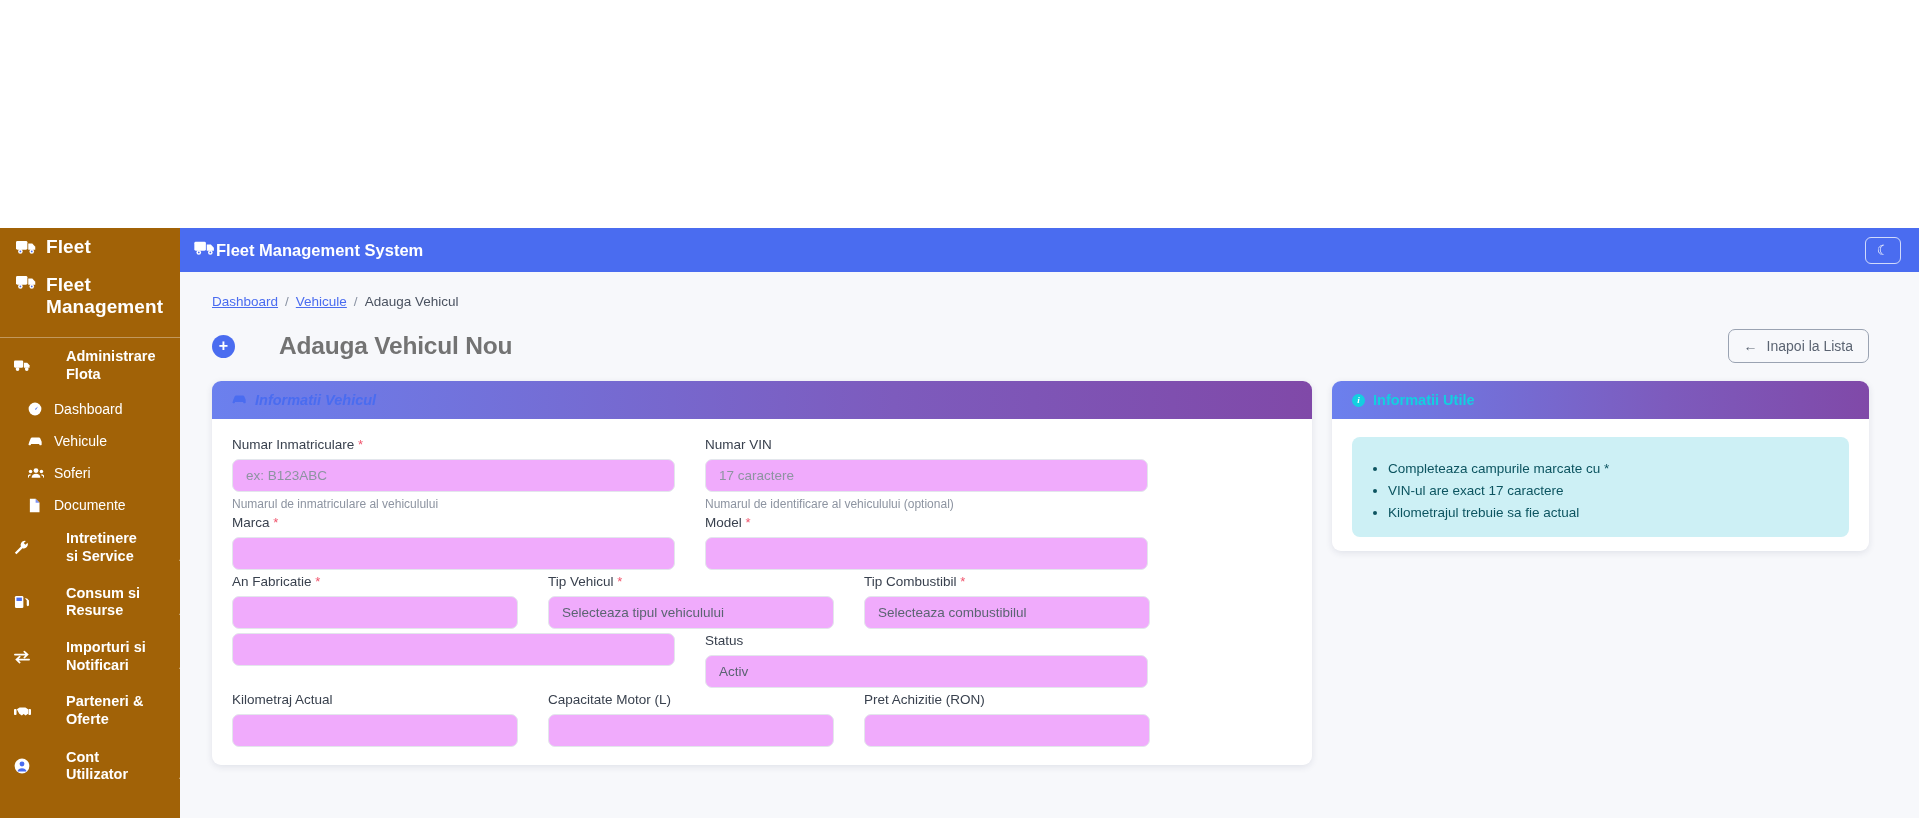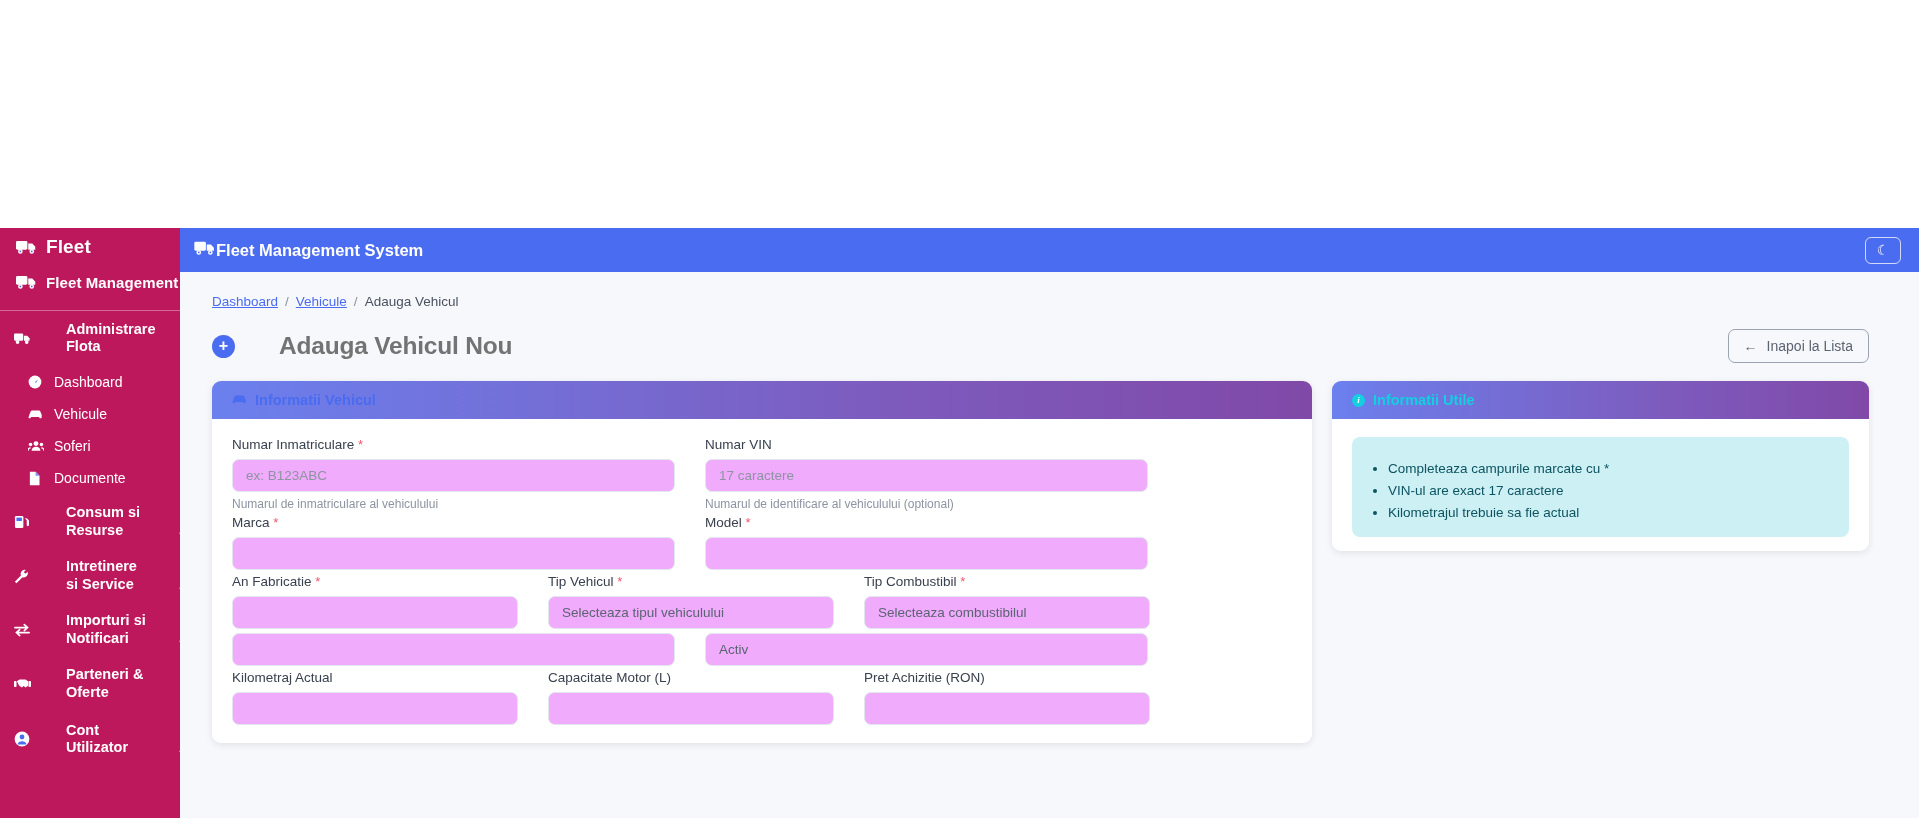--- a/index.html
+++ b/index.html
@@ -8,31 +8,31 @@
     overflow: hidden;
     background: #ffffff;
     font-family: "Liberation Sans", sans-serif;
   }
   #root { position: relative; width: 1919px; height: 818px; background:#ffffff; }
 
   
   #sidebar {
     position: absolute; left: 0; top: 228px;
     width: 204px; height: 590px;
-    background: #be185d;
+    background: #a16207;
     color: #ffffff;
     overflow: hidden;
   }
   .brand-row {
     display: flex; align-items: center; gap: 9px;
     padding: 8px 16px 6px 16px;
     font-size: 19px; font-weight: 700; letter-spacing: .1px;
   }
   .brand-row.two-line { align-items: flex-start; padding-top: 10px; line-height: 1.18; }
-  .brand-row.two-line .brand-text { font-size: 15px; }
+  .brand-row.two-line .brand-text { font-size: 19px; }
   .brand-ico svg { display:block; }
   .side-div { height: 1px; background: rgba(255,255,255,.35); margin: 12px 0 0 0; }
 
   .nav-group {
     display: flex; align-items: center;
     padding: 10px 12px 10px 14px;
     font-size: 14.5px; font-weight: 700;
     cursor: pointer; position: relative;
     line-height: 1.22;
     gap: 28px;
@@ -90,21 +90,21 @@
   .cols { display: flex; gap: 20px; margin-top: 18px; align-items: flex-start; }
   .col-left { width: 1100px; flex: 0 0 1100px; }
   .col-right { width: 537px; flex: 0 0 537px; }
 
   .card { background: #fff; border-radius: 9px; box-shadow: 0 2px 7px rgba(30,40,80,.10); overflow: hidden; }
   .card-head {
     height: 38px; display: flex; align-items: center; gap: 8px;
     padding: 0 20px; font-size: 14.5px; font-weight: 700;
     background: linear-gradient(90deg, #6b80ee 0%, #7d5bbd 62%, #8049a8 100%);
   }
-  .card-head.vehicul { color: #4a6cf0; }
+  .card-head.vehicul { color: #4a6cf0; font-style: italic; }
   .card-head.utile { color: #13cfe0; }
   .card-body { padding: 18px 20px 14px 20px; }
 
   .frow { display: flex; gap: 30px; }
   .f { margin-bottom: 4px; }
   .f-label { font-size: 13.5px; color: #39414e; margin-bottom: 7px; display:block; }
   .req { color: #f0556d; font-size: 13px; }
   .f-ctl {
     width: 100%; height: 33px; border: 1px solid #e3e6ec; border-radius: 7px;
     background: #f0abfc; padding: 0 13px; font-size: 13.5px; color: #2b3240;
@@ -220,43 +220,43 @@
     <div class="nav-sub">
       <span class="ns-ico">
         <svg width="13" height="15" viewBox="0 0 14 16" fill="#fff">
           <path d="M2 .8h6.2L12.4 5v10.2H2z"></path>
             <path d="M8.2.8 12.4 5H8.2z" fill="#7d92f4"></path>
         </svg>
       </span>
       <span>Documente</span>
     </div>
 
+    <div class="nav-group wrap">
+      <span class="ng-ico">
+        <svg width="15" height="15" viewBox="0 0 16 16" fill="#fff">
+          <path d="M11.4.8a4.4 4.4 0 0 0-4 6.2L.9 13.5l1.7 1.7 6.5-6.5a4.4 4.4 0 0 0 5.4-5.9l-2.3 2.3-1.8-1.8L12.7 1a4.4 4.4 0 0 0-1.3-.2z"></path>
+        </svg>
+      </span>
+      <span class="ng-label">Intretinere si Service</span>
+      <span class="chev">
+        <svg width="12" height="8" viewBox="0 0 12 8" fill="none" stroke="#fff" stroke-width="2">
+            <path d="M1 1.5 6 6.5 11 1.5"></path>
+          </svg>
+      </span>
+    </div>
+
     <div class="nav-group">
       <span class="ng-ico">
         <svg width="15" height="14" viewBox="0 0 16 15" fill="#fff">
           <rect x="1" y="1" width="9" height="13" rx="1.4"></rect>
           <rect x="2.6" y="2.8" width="5.8" height="3.6" fill="#4a6cf0"></rect>
           <path d="M11.4 3.4 13.6 5.6v5.2a1.2 1.2 0 0 0 2.4 0V6l-2-2.2z"></path>
         </svg>
       </span>
       <span class="ng-label">Consum si Resurse</span>
-      <span class="chev">
-        <svg width="12" height="8" viewBox="0 0 12 8" fill="none" stroke="#fff" stroke-width="2">
-            <path d="M1 1.5 6 6.5 11 1.5"></path>
-          </svg>
-      </span>
-    </div>
-
-    <div class="nav-group wrap">
-      <span class="ng-ico">
-        <svg width="15" height="15" viewBox="0 0 16 16" fill="#fff">
-          <path d="M11.4.8a4.4 4.4 0 0 0-4 6.2L.9 13.5l1.7 1.7 6.5-6.5a4.4 4.4 0 0 0 5.4-5.9l-2.3 2.3-1.8-1.8L12.7 1a4.4 4.4 0 0 0-1.3-.2z"></path>
-        </svg>
-      </span>
-      <span class="ng-label">Intretinere si Service</span>
       <span class="chev">
         <svg width="12" height="8" viewBox="0 0 12 8" fill="none" stroke="#fff" stroke-width="2">
             <path d="M1 1.5 6 6.5 11 1.5"></path>
           </svg>
       </span>
     </div>
 
     <div class="nav-group wrap">
       <span class="ng-ico">
         <svg width="16" height="14" viewBox="0 0 18 14" fill="none" stroke="#fff" stroke-width="1.9" stroke-linecap="round">
@@ -417,20 +417,23 @@
                     <option>Selecteaza combustibilul</option>
                   </select>
                 </div>
               </div>
 
               <div class="frow">
                 <div class="f w-half">
                   <input class="f-ctl" type="text" placeholder="" style="">
                 </div>
                 <div class="f w-half">
+                  <label class="f-label">
+                    <span>Status</span>
+                  </label>
                   <select class="f-ctl">
                     <option>Activ</option>
                   </select>
                 </div>
               </div>
 
               <div class="frow">
                 <div class="f w-third">
                   <label class="f-label">
                     <span>Kilometraj Actual</span>

